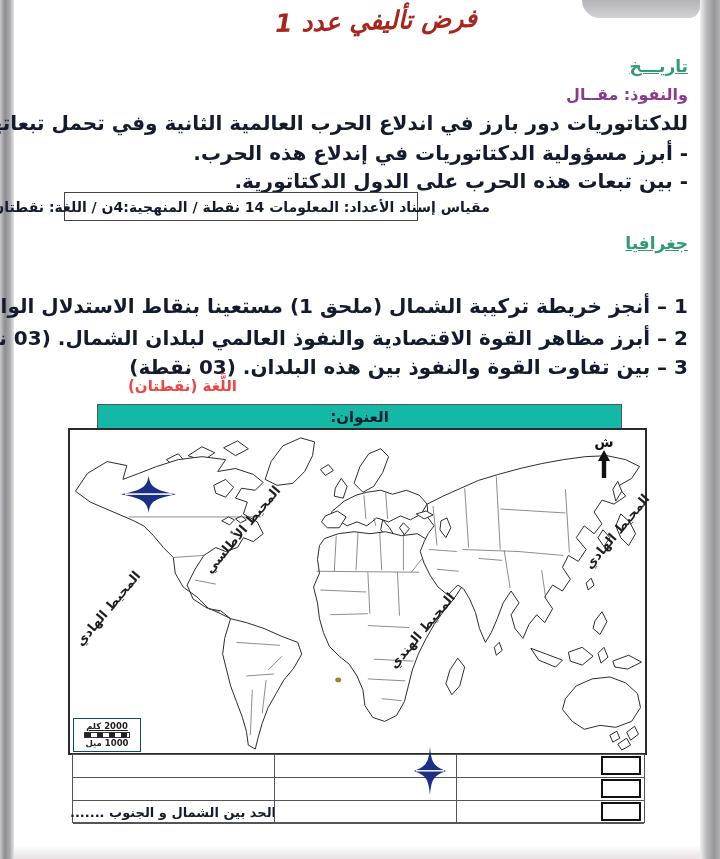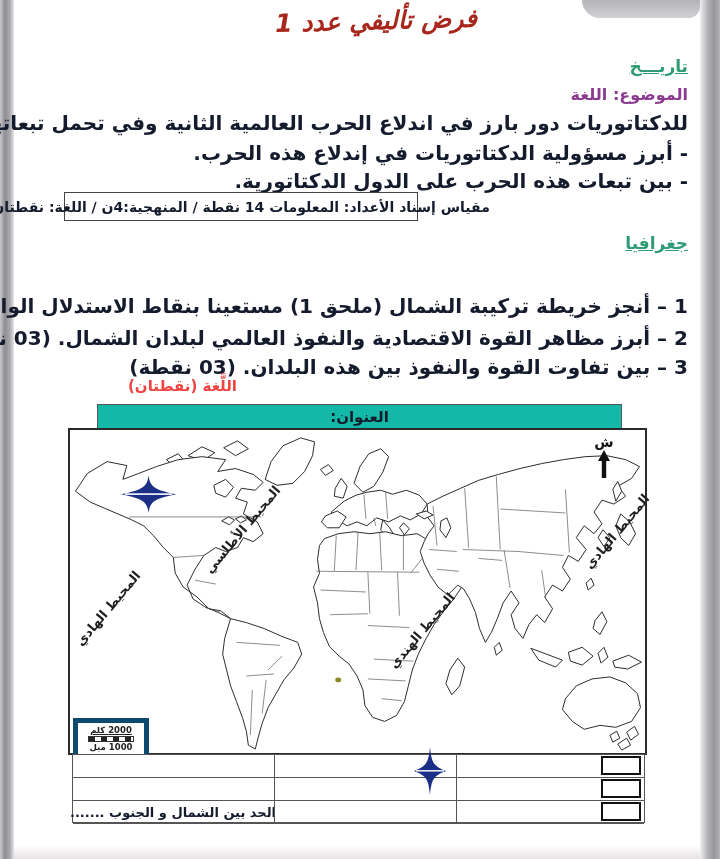--- a/index.html
+++ b/index.html
@@ -33,21 +33,21 @@
     background:#14b8a6;display:flex;align-items:center;justify-content:center;
     font-size:15px;font-weight:bold;color:#141b2d;}
   .map-frame{left:68px;top:428px;width:579px;height:327px;border:2px solid #2b2b2b;
     background:#fff;box-sizing:border-box;}
   .map-frame svg.world{position:absolute;left:0;top:0;width:100%;height:100%;}
   .ocean{position:absolute;font-size:13px;font-weight:bold;color:#1f1f1f;
     white-space:nowrap;transform:rotate(-50deg);text-align:center;direction:rtl;}
   .north{position:absolute;left:522px;top:4px;width:24px;text-align:center;
     font-size:14px;font-weight:bold;color:#111;}
   .scale-box{position:absolute;left:3px;top:288px;width:66px;height:32px;
-    border:5px solid #0c4a6e;background:#fff;font-size:8.5px;font-weight:bold;color:#222;
+    border:1px solid #0c4a6e;background:#fff;font-size:8.5px;font-weight:bold;color:#222;
     display:flex;flex-direction:column;align-items:center;justify-content:center;line-height:1.1;}
   .scale-bar{width:44px;height:4px;margin:1px 0;border:1px solid #333;
     background:repeating-linear-gradient(90deg,#222 0 6px,#fff 6px 12px);}
   .scale-km{text-decoration:underline;}
   
   .legend{left:72px;top:754px;width:573px;height:69px;border:1.5px solid #555;
     background:#fff;box-sizing:border-box;}
   .legend .row{position:relative;width:100%;height:22px;border-bottom:1px solid #555;}
   .legend .row:last-child{border-bottom:none;height:23px;}
   .legend .vline{position:absolute;top:0;bottom:0;width:1px;background:#555;}
@@ -63,21 +63,21 @@
 
 <div class="page">
   <div class="edge-left"></div>
   <div class="edge-right"></div>
   <div class="corner-curl"></div>
   <div class="bottom-fade"></div>
 
   <div class="abs doc-title rtl">فرض تأليفي عدد 1</div>
 
   <div class="abs sec-head rtl" style="top:56px">تاريـــخ</div>
-  <div class="abs sec-subject rtl" style="top:85px">الموضوع: اللغة</div>
+  <div class="abs sec-subject rtl" style="top:85px">والنفوذ: مقــال</div>
   <div class="abs body-line rtl" style="top:111px">للدكتاتوريات دور بارز في اندلاع الحرب العالمية الثانية وفي تحمل تبعاتها.</div>
   <div class="abs body-line rtl" style="top:169px">- بين تبعات هذه الحرب على الدول الدكتاتورية.</div>
   <div class="abs body-line rtl" style="top:141px">- أبرز مسؤولية الدكتاتوريات في إندلاع هذه الحرب.</div>
   <div class="abs grading-box rtl">مقياس إسناد الأعداد: المعلومات 14 نقطة / المنهجية:4ن / اللغة: نقطتان</div>
 
   <div class="abs sec-head rtl" style="top:233px">جغرافيا</div>
   <div class="abs body-line rtl" style="top:294px">1 – أنجز خريطة تركيبة الشمال (ملحق 1) مستعينا بنقاط الاستدلال الواردة فيها.  (12 نقطة).</div>
   <div class="abs body-line rtl" style="top:326px">2 – أبرز مظاهر القوة الاقتصادية والنفوذ العالمي لبلدان الشمال. (03 نقاط).</div>
   <div class="abs body-line rtl" style="top:355px">3 – بين تفاوت القوة والنفوذ بين هذه البلدان. (03 نقطة)</div>
   <div class="abs lang-note rtl">اللَّغة (نقطتان)</div>

